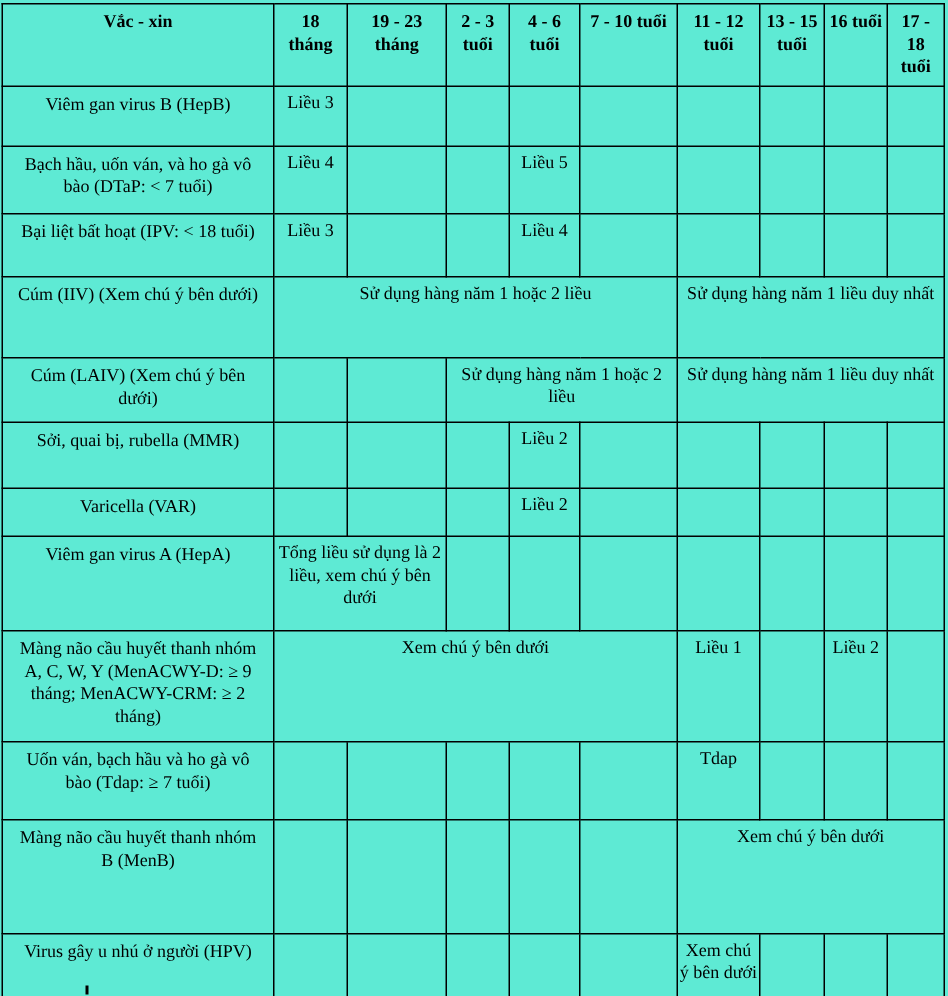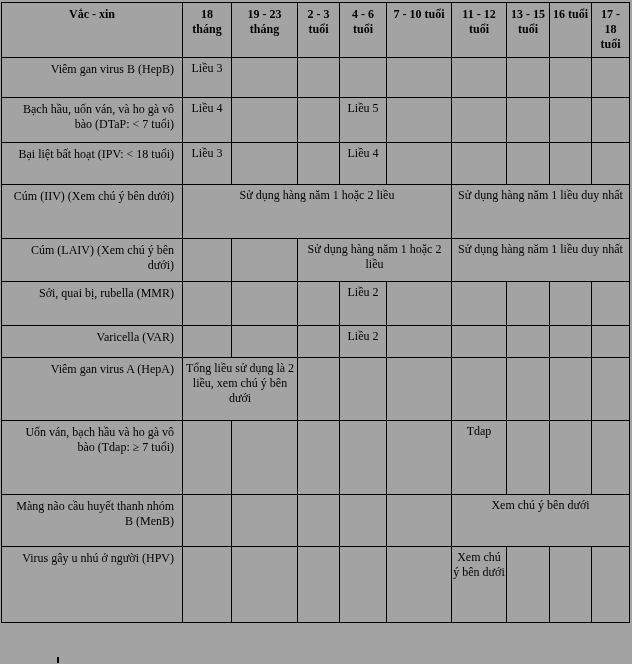--- a/index.html
+++ b/index.html
@@ -9,21 +9,21 @@
     width: 632px;
     height: 664px;
     overflow: hidden;
     font-family: "Liberation Serif", "DejaVu Serif", serif;
     color: #000000;
   }
   .page {
     position: relative;
     width: 632px;
     height: 664px;
-    background: #a3a3a3;
+    background: #5eead4;
   }
   table.schedule {
     position: absolute;
     left: 1px;
     top: 2px;
     width: 629px;
     border-collapse: collapse;
     table-layout: fixed;
     font-size: 12px;
     line-height: 1.25;
@@ -36,21 +36,20 @@
     overflow: hidden;
     word-wrap: break-word;
   }
   table.schedule thead th {
     font-weight: bold;
     padding: 4px 2px;
   }
   table.schedule tbody th {
     font-weight: normal;
     padding: 4px 8px;
-    text-align: right;
   }
   
   table.schedule thead tr          { height: 55px; }
   table.schedule tbody tr:nth-child(1)  { height: 40px; }
   table.schedule tbody tr:nth-child(2)  { height: 45px; }
   table.schedule tbody tr:nth-child(3)  { height: 42px; }
   table.schedule tbody tr:nth-child(4)  { height: 54px; }
   table.schedule tbody tr:nth-child(5)  { height: 43px; }
   table.schedule tbody tr:nth-child(6)  { height: 44px; }
   table.schedule tbody tr:nth-child(7)  { height: 32px; }
@@ -178,20 +177,28 @@
           <td colspan="2">Tổng liều sử dụng là 2 liều, xem chú ý bên dưới</td>
           <td></td>
           <td></td>
           <td></td>
           <td></td>
           <td></td>
           <td></td>
           <td></td>
         </tr>
         <tr>
+          <th>Màng não cầu huyết thanh nhóm A, C, W, Y (MenACWY-D: ≥ 9 tháng; MenACWY-CRM: ≥ 2 tháng)</th>
+          <td colspan="5">Xem chú ý bên dưới</td>
+          <td>Liều 1</td>
+          <td></td>
+          <td>Liều 2</td>
+          <td></td>
+        </tr>
+        <tr>
           <th>Uốn ván, bạch hầu và ho gà vô bào (Tdap: ≥ 7 tuổi)</th>
           <td></td>
           <td></td>
           <td></td>
           <td></td>
           <td></td>
           <td>Tdap</td>
           <td></td>
           <td></td>
           <td></td>

